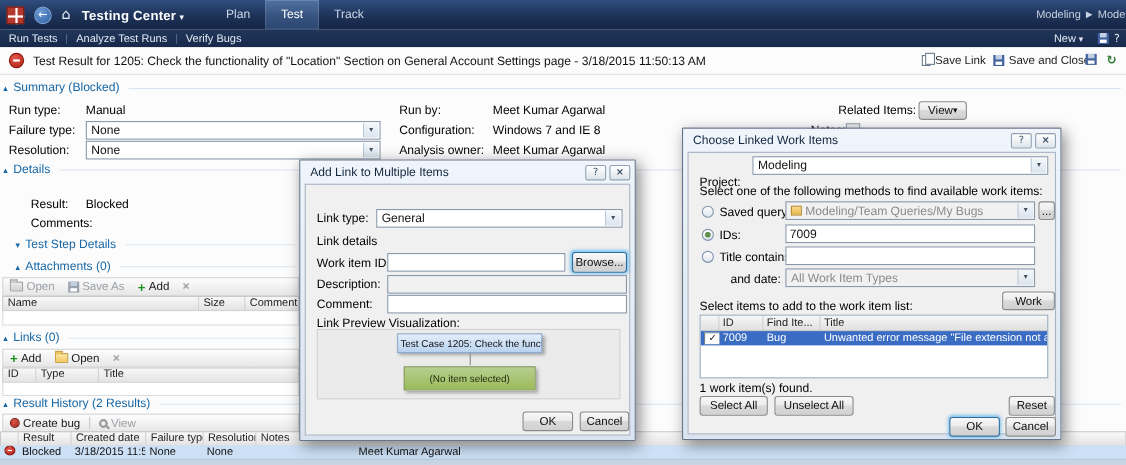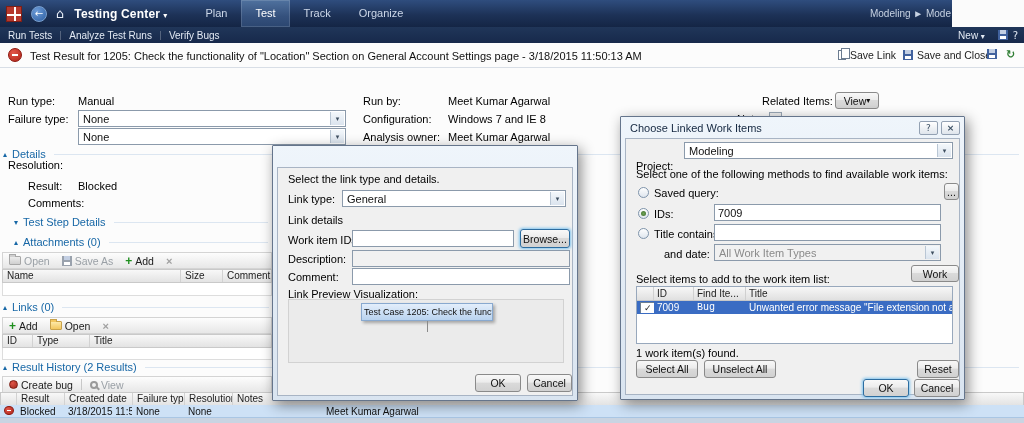--- a/index.html
+++ b/index.html
@@ -1,21 +1,21 @@
 <!DOCTYPE html>
 <html><head>
 <meta charset="utf-8">
 <style>
   *{margin:0;padding:0;box-sizing:border-box;}
   body{background:#3b3b3b;font-family:"Liberation Sans","DejaVu Sans",sans-serif;}
   .glyph{font-family:"DejaVu Sans",sans-serif;}
   .screen{position:relative;width:1024px;height:423px;overflow:hidden;background:#fbfbfb;font-size:11px;color:#111;}
 
   
-  .topbar{position:absolute;left:0;top:0;width:952px;height:27px;display:flex;align-items:center;color:#fff;
+  .topbar{position:absolute;left:0;top:0;width:1024px;height:27px;display:flex;align-items:center;color:#fff;
     background:linear-gradient(180deg,#2f4d7e 0%,#1d3257 55%,#142545 100%);}
   .appicon{width:16px;height:16px;margin-left:6px;border:1px solid #7e1f16;
     background:linear-gradient(#fff,#fff) 7px 0/2px 16px no-repeat,linear-gradient(#fff,#fff) 0 7px/16px 2px no-repeat #b5382d;}
   .circbtn{width:16px;height:16px;border-radius:50%;margin-left:9px;border:1px solid #7aa0cf;color:#fff;
     background:radial-gradient(circle at 35% 30%,#6d9cd8,#2c5da0);font-size:10px;line-height:14px;text-align:center;}
   .g-back::before{content:"←";}
   .homebtn{margin-left:9px;font-size:13px;color:#e8eef8;line-height:16px;}
   .g-home::before{content:"⌂";}
   .apptitle{margin-left:10px;font-weight:bold;font-size:12px;letter-spacing:.2px;}
   .hasarrow::after{content:" ▾";font-family:"DejaVu Sans",sans-serif;font-size:8px;}
@@ -149,21 +149,20 @@
 
   <div class="topbar">
     <span class="appicon"></span>
     <span class="circbtn glyph g-back"></span>
     <span class="homebtn glyph g-home"></span>
     <span class="apptitle hasarrow">Testing Center</span>
     <div class="tabs">
       <div class="tab">Plan</div>
       <div class="tab active">Test</div>
       <div class="tab">Track</div>
-      <div class="tab">Organize</div>
     </div>
     <span class="bcrumb">Modeling ► Mode</span>
   </div>
 
   <div class="menubar">
     <span class="mitem">Run Tests</span>
     <span class="msep"></span>
     <span class="mitem">Analyze Test Runs</span>
     <span class="msep"></span>
     <span class="mitem">Verify Bugs</span>
@@ -186,39 +185,43 @@
       <span>Save and Close</span>
     </span>
     <span class="hact" style="left:987px;top:6px;">
       <span class="i i-disk"></span>
     </span>
     <span class="hact glyph" style="left:1006px;top:5px;">
       <span class="i i-refresh glyph"></span>
     </span>
     <div class="hdiv" style="left:0;top:24px;width:1024px;"></div>
 
+    <div class="sec" style="left:3px;top:31px;width:1016px;">
+      <span class="tri glyph g-uptri"></span>
+      <span>Summary (Blocked)</span>
+    </div>
 
     <span class="lbl" style="left:8px;top:52px;">Run type:</span>
     <span class="val" style="left:78px;top:52px;">Manual</span>
     <span class="lbl" style="left:363px;top:52px;">Run by:</span>
     <span class="val" style="left:448px;top:52px;">Meet Kumar Agarwal</span>
     <span class="lbl" style="left:762px;top:52px;">Related Items:</span>
     <button class="wbtn hasarrow" style="left:835px;top:49px;width:44px;height:17px;">View</button>
 
     <span class="lbl" style="left:8px;top:70px;">Failure type:</span>
     <div class="combo" style="left:78px;top:67px;width:268px;">
       <span class="ctext">None</span>
       <span class="arr"></span>
     </div>
     <span class="lbl" style="left:363px;top:70px;">Configuration:</span>
     <span class="val" style="left:448px;top:70px;">Windows 7 and IE 8</span>
     <span class="lbl" style="left:737px;top:70px;">Notes:</span>
     <span class="notesbox" style="left:769px;top:69px;"></span>
 
-    <span class="lbl" style="left:8px;top:88px;margin-top:28px;">Resolution:</span>
+    <span class="lbl" style="left:8px;top:88px;">Resolution:</span>
     <div class="combo" style="left:78px;top:85px;width:268px;">
       <span class="ctext">None</span>
       <span class="arr"></span>
     </div>
     <span class="lbl" style="left:363px;top:88px;">Analysis owner:</span>
     <span class="val" style="left:448px;top:88px;">Meet Kumar Agarwal</span>
 
     <div class="sec" style="left:3px;top:105px;width:1016px;">
       <span class="tri glyph g-uptri"></span>
       <span>Details</span>
@@ -313,22 +316,26 @@
       <span style="width:68px;">3/18/2015 11:50:1...</span>
       <span style="width:52px;">None</span>
       <span style="width:48px;">None</span>
       <span style="width:90px;"></span>
       <span style="flex:1;">Meet Kumar Agarwal</span>
     </div>
     <div class="fstrip" style="left:0;top:375px;width:1024px;height:5px;"></div>
   </div>
 
   <div class="dlg" style="left:272px;top:145px;width:306px;height:256px;z-index:20;">
+    <div class="tb">
+      <span class="ttl">Add Link to Multiple Items</span>
+      <span class="tbbtn glyph g-q"></span>
+      <span class="tbbtn glyph g-x2"></span>
+    </div>
     <div class="body">
-      <span class="lbl" style="left:10px;top:5px;">Select the link type and details.</span>
 
       <span class="lbl" style="left:10px;top:25px;">Link type:</span>
       <div class="combo" style="left:64px;top:22px;width:224px;">
         <span class="ctext">General</span>
         <span class="arr"></span>
       </div>
 
       <span class="lbl" style="left:10px;top:46px;">Link details</span>
 
       <span class="lbl" style="left:10px;top:66px;">Work item IDs:</span>
@@ -338,20 +345,21 @@
       <span class="lbl" style="left:10px;top:85px;">Description:</span>
       <input class="tbox dim" style="left: 74px; top: 82px; width: 218px;">
 
       <span class="lbl" style="left:10px;top:103px;">Comment:</span>
       <input class="tbox" style="left: 74px; top: 100px; width: 218px;">
 
       <span class="lbl" style="left:10px;top:120px;">Link Preview Visualization:</span>
       <div class="pvpanel" style="left:10px;top:131px;width:276px;height:64px;">
         <div class="pcard" style="left:72px;top:3px;width:132px;height:18px;">Test Case 1205: Check the functio...</div>
         <div class="pline" style="left:138px;top:21px;height:11px;"></div>
+        <div class="ptarget" style="left:78px;top:33px;width:120px;height:22px;">(No item selected)</div>
       </div>
 
       <button class="wbtn" style="left:197px;top:206px;width:46px;height:18px;">OK</button>
       <button class="wbtn" style="left:249px;top:206px;width:45px;height:18px;">Cancel</button>
     </div>
   </div>
 
   <div class="dlg" style="left:620px;top:116px;width:345px;height:284px;z-index:30;">
     <div class="tb">
       <span class="ttl">Choose Linked Work Items</span>
@@ -362,20 +370,25 @@
       <span class="lbl" style="left:10px;top:21px;">Project:</span>
       <div class="combo" style="left:58px;top:3px;width:269px;">
         <span class="ctext">Modeling</span>
         <span class="arr"></span>
       </div>
 
       <span class="lbl" style="left:10px;top:29px;">Select one of the following methods to find available work items:</span>
 
       <span class="rad" style="left:12px;top:48px;"></span>
       <span class="lbl" style="left:28px;top:48px;">Saved query:</span>
+      <div class="combo disabled" style="left:88px;top:44px;width:227px;">
+        <span class="i-query"></span>
+        <span class="ctext">Modeling/Team Queries/My Bugs</span>
+        <span class="arr"></span>
+      </div>
       <button class="wbtn" style="left:318px;top:44px;width:15px;height:17px;">...</button>
 
       <span class="rad on" style="left:12px;top:69px;"></span>
       <span class="lbl" style="left:28px;top:69px;">IDs:</span>
       <input class="tbox" style="left: 88px; top: 65px; width: 227px;" value="7009">
 
       <span class="rad" style="left:12px;top:89px;"></span>
       <span class="lbl" style="left:28px;top:89px;">Title contains:</span>
       <input class="tbox" style="left: 88px; top: 85px; width: 227px;">
 
@@ -392,21 +405,21 @@
       <div class="wigrid" style="left:10px;top:147px;width:317px;height:58px;">
         <div class="wihead">
           <span style="width:17px;"></span>
           <span style="width:40px;">ID</span>
           <span style="width:52px;">Find Ite...</span>
           <span style="flex:1;border-right:none;">Title</span>
         </div>
         <div class="wirow">
           <span style="width:17px;"><span class="cbx on glyph"></span></span>
           <span style="width:40px;">7009</span>
-          <span style="width:52px;font-family:Liberation Mono, monospace;">Bug</span>
+          <span style="width:52px;">Bug</span>
           <span style="flex:1;">Unwanted error message "File extension not allowed." is popped up incase user upl...</span>
         </div>
       </div>
 
       <span class="found" style="left:10px;top:208px;">1 work item(s) found.</span>
 
       <button class="wbtn" style="left:10px;top:221px;width:62px;height:18px;">Select All</button>
       <button class="wbtn" style="left:78px;top:221px;width:72px;height:18px;">Unselect All</button>
       <button class="wbtn" style="left:291px;top:221px;width:42px;height:18px;">Reset</button>
 

